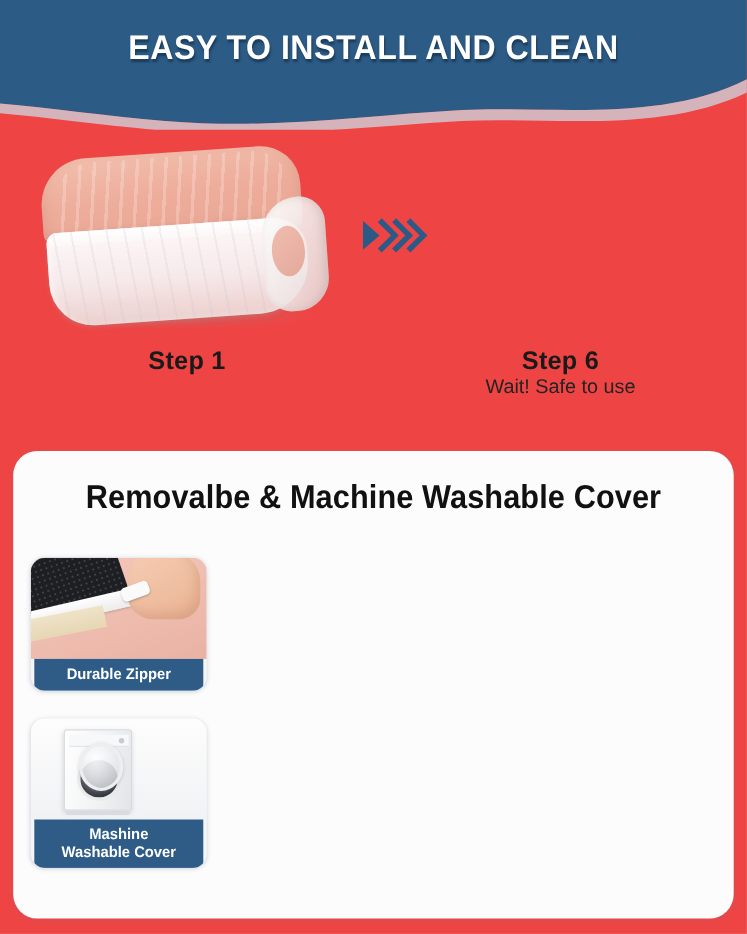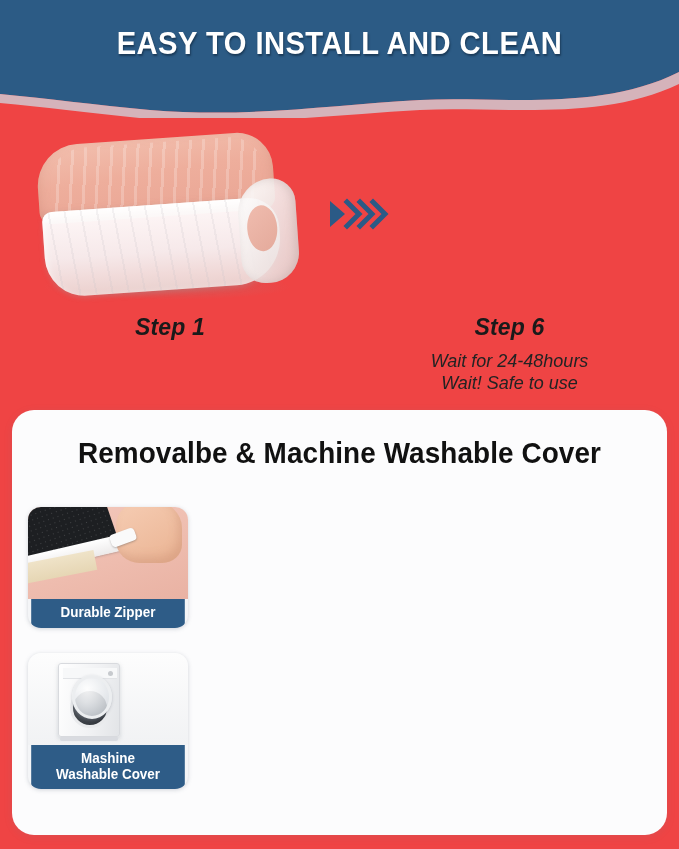--- a/index.html
+++ b/index.html
@@ -19,21 +19,21 @@
     text-align:center; color:#ffffff;
     font-size:31px; font-weight:bold; letter-spacing:0.5px;
     transform:scaleX(0.94); transform-origin:center;
     text-shadow:1px 2px 2px rgba(12,32,52,0.55);
     white-space:nowrap;
   }
 
   
   #steps { position:absolute; left:0; top:96px; width:679px; height:310px; }
 
-  .step-figure { position:absolute;font-style:italic; }
+  .step-figure { position:absolute; }
 
   
   #pack-wrap { position:absolute; left:18px; top:28px; width:290px; height:190px; }
   #pack-shadow {
     position:absolute; left:24px; top:150px; width:250px; height:26px;
     background:radial-gradient(ellipse at center, rgba(150,140,140,.30), rgba(150,140,140,0) 70%);
   }
   #pack-body {
     position:absolute; left:22px; top:14px; width:250px; height:152px;
     transform:rotate(-4deg);
@@ -203,21 +203,20 @@
         <path d="M19,5 L31,17 L19,29" fill="none" stroke="#2b5a86" stroke-width="5" stroke-linecap="square"></path>
         <path d="M32,5 L44,17 L32,29" fill="none" stroke="#2b5a86" stroke-width="5" stroke-linecap="square"></path>
         <path d="M45,5 L57,17 L45,29" fill="none" stroke="#2b5a86" stroke-width="5" stroke-linecap="square"></path>
       </svg>
     </div>
 
     <div class="step-figure" style="left:340px; top:0; width:339px; height:300px;">
 
       <div class="step-caption" style="top:218px;">
         <div class="step-title">Step 6</div>
-        <div class="step-sub tight nowrap">Wait for 24-48hours</div>
         <div class="step-sub nowrap" style="margin-top:0;">Wait!  Safe to use</div>
       </div>
     </div>
   </div>
 
   <div id="cover-card">
     <div id="cover-heading">Removalbe &amp; Machine Washable Cover</div>
 
     <div class="thumb" id="thumb-zipper">
       <div class="thumb-img">

